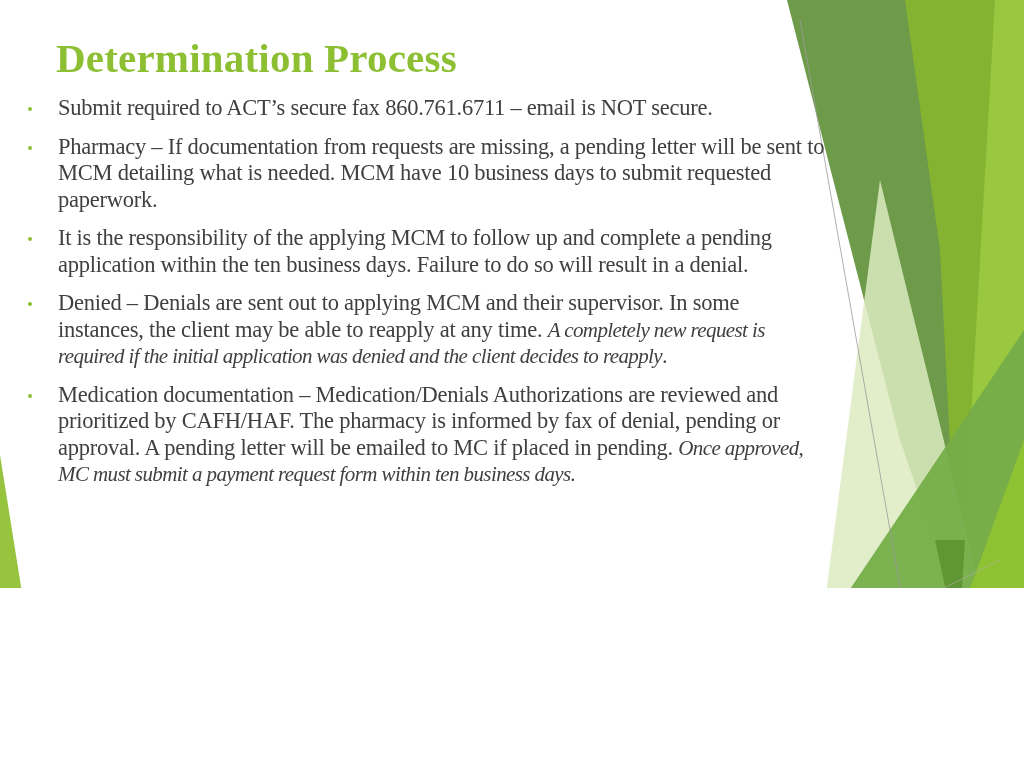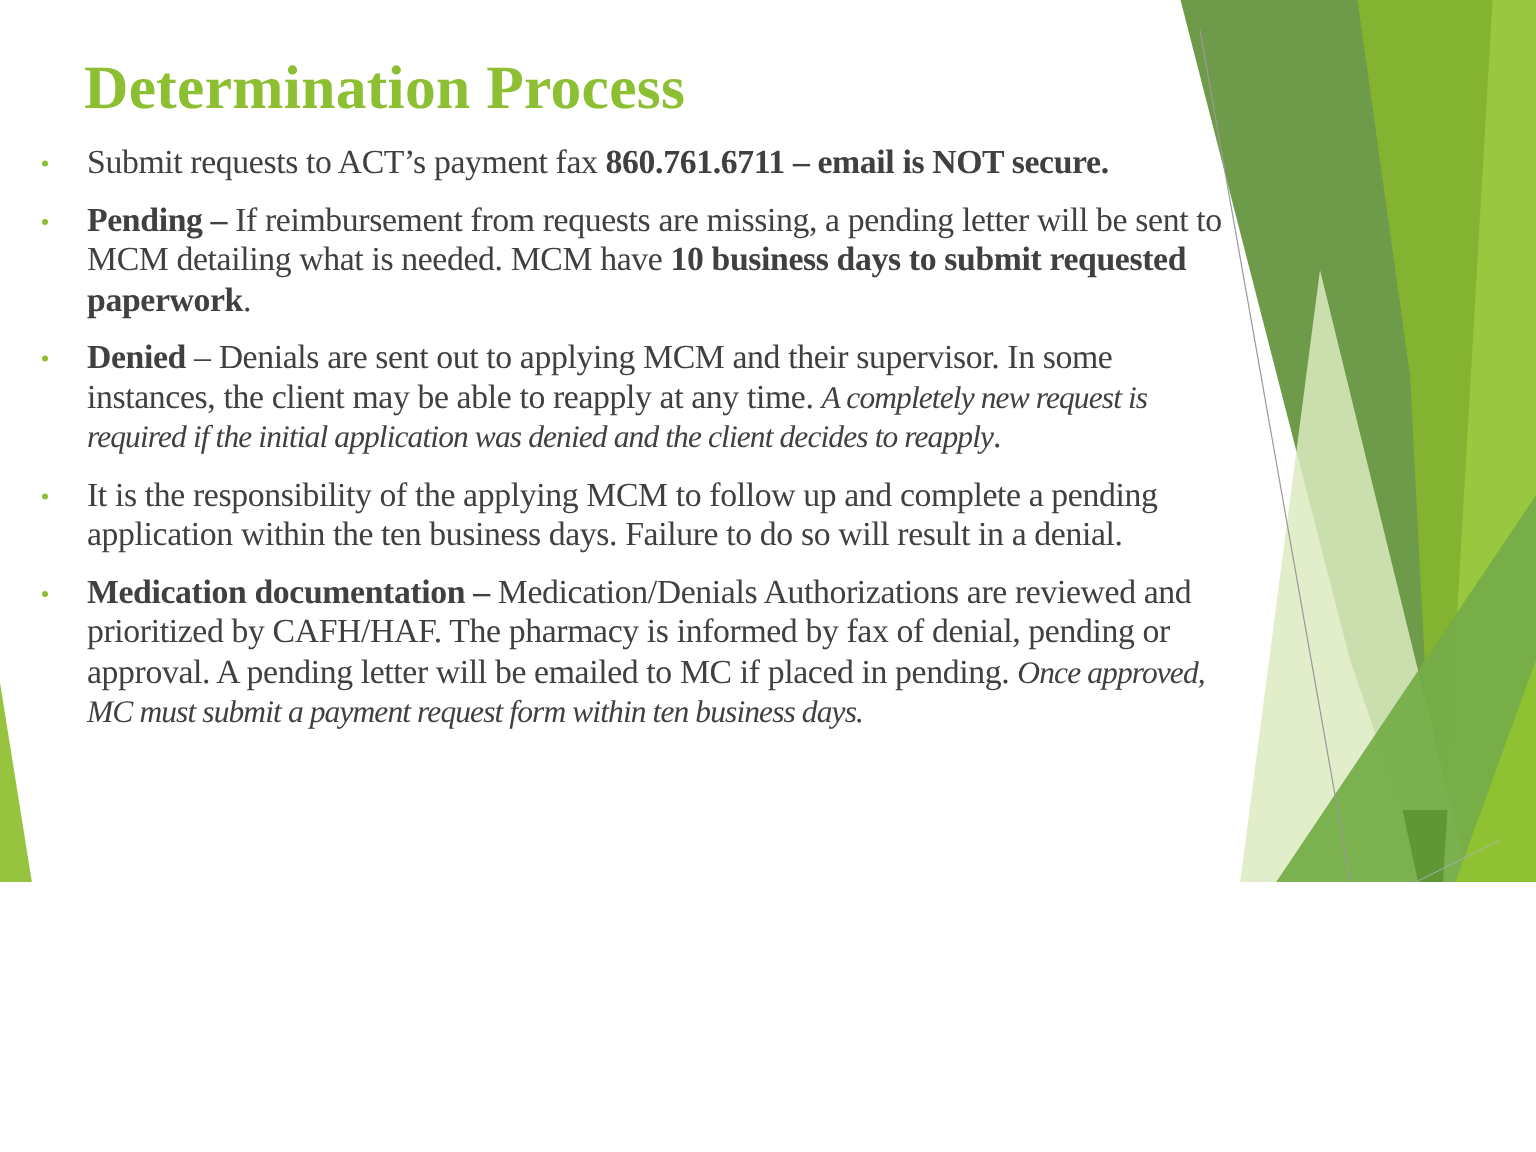--- a/index.html
+++ b/index.html
@@ -20,21 +20,21 @@
       position: absolute; left: 20px; top: 95px; width: 805px;
       margin: 0; padding: 0; list-style: none;
       color: #404040; font-size: 22.5px; line-height: 26.5px;
       letter-spacing: -0.25px;
     }
     .bullets li { position: relative; padding-left: 38px; margin-bottom: 12px; }
     .bullets li .dot {
       position: absolute; left: 8px; top: 12px;
       width: 4px; height: 4px; border-radius: 50%; background: #8cbf32;
     }
-    .b { font-weight: bold; }
+    .b { font-weight: normal; }
     .i { font-style: italic; font-size: 21px; letter-spacing: -0.6px; }
   </style>
 </head>
 <body>
 
 <div class="slide">
 
   <svg class="deco" viewBox="0 0 1024 768" xmlns="http://www.w3.org/2000/svg">
 
     <polygon points="0,455 0,768 50,768" fill="#97c43f"></polygon>
@@ -49,32 +49,32 @@
 
     <line x1="800" y1="20" x2="920" y2="700" stroke="#9a9a9a" stroke-width="0.8"></line>
     <line x1="780" y1="670" x2="1000" y2="560" stroke="#b0b0b0" stroke-width="0.6"></line>
   </svg>
 
   <h1 class="title">Determination Process</h1>
 
   <ul class="bullets">
     <li>
       <span class="dot"></span>
-      <span>Submit requests to ACT’s payment fax </span><span class="b">860.761.6711 – email is NOT secure.</span>
+      <span>Submit required to ACT’s secure fax </span><span class="b">860.761.6711 – email is NOT secure.</span>
     </li>
     <li>
       <span class="dot"></span>
-      <span class="b">Pending – </span><span>If reimbursement from requests are missing, a pending letter will be sent to MCM detailing what is needed. MCM have </span><span class="b">10 business days to submit requested paperwork</span><span>.</span>
+      <span class="b">Pharmacy – </span><span>If documentation from requests are missing, a pending letter will be sent to MCM detailing what is needed. MCM have </span><span class="b">10 business days to submit requested paperwork</span><span>.</span>
+    </li>
+    <li>
+      <span class="dot"></span>
+      <span>It is the responsibility of the applying MCM to follow up and complete a pending application within the ten business days.  Failure to do so will result in a denial.</span>
     </li>
     <li>
       <span class="dot"></span>
       <span class="b">Denied</span><span> – Denials are sent out to applying MCM and their supervisor. In some instances, the client may be able to reapply at any time. </span><span class="i">A completely new request is required if the initial application was denied and the client decides to reapply</span><span>.</span>
-    </li>
-    <li>
-      <span class="dot"></span>
-      <span>It is the responsibility of the applying MCM to follow up and complete a pending application within the ten business days.  Failure to do so will result in a denial.</span>
     </li>
     <li>
       <span class="dot"></span>
       <span class="b">Medication documentation – </span><span>Medication/Denials Authorizations are reviewed and prioritized by CAFH/HAF.  The pharmacy is informed by fax of denial, pending or approval.  A pending letter will be emailed to MC if placed in pending. </span><span class="i">Once approved, MC must submit a payment request form within ten business days.</span>
     </li>
   </ul>
 </div>
 
 </body></html>

